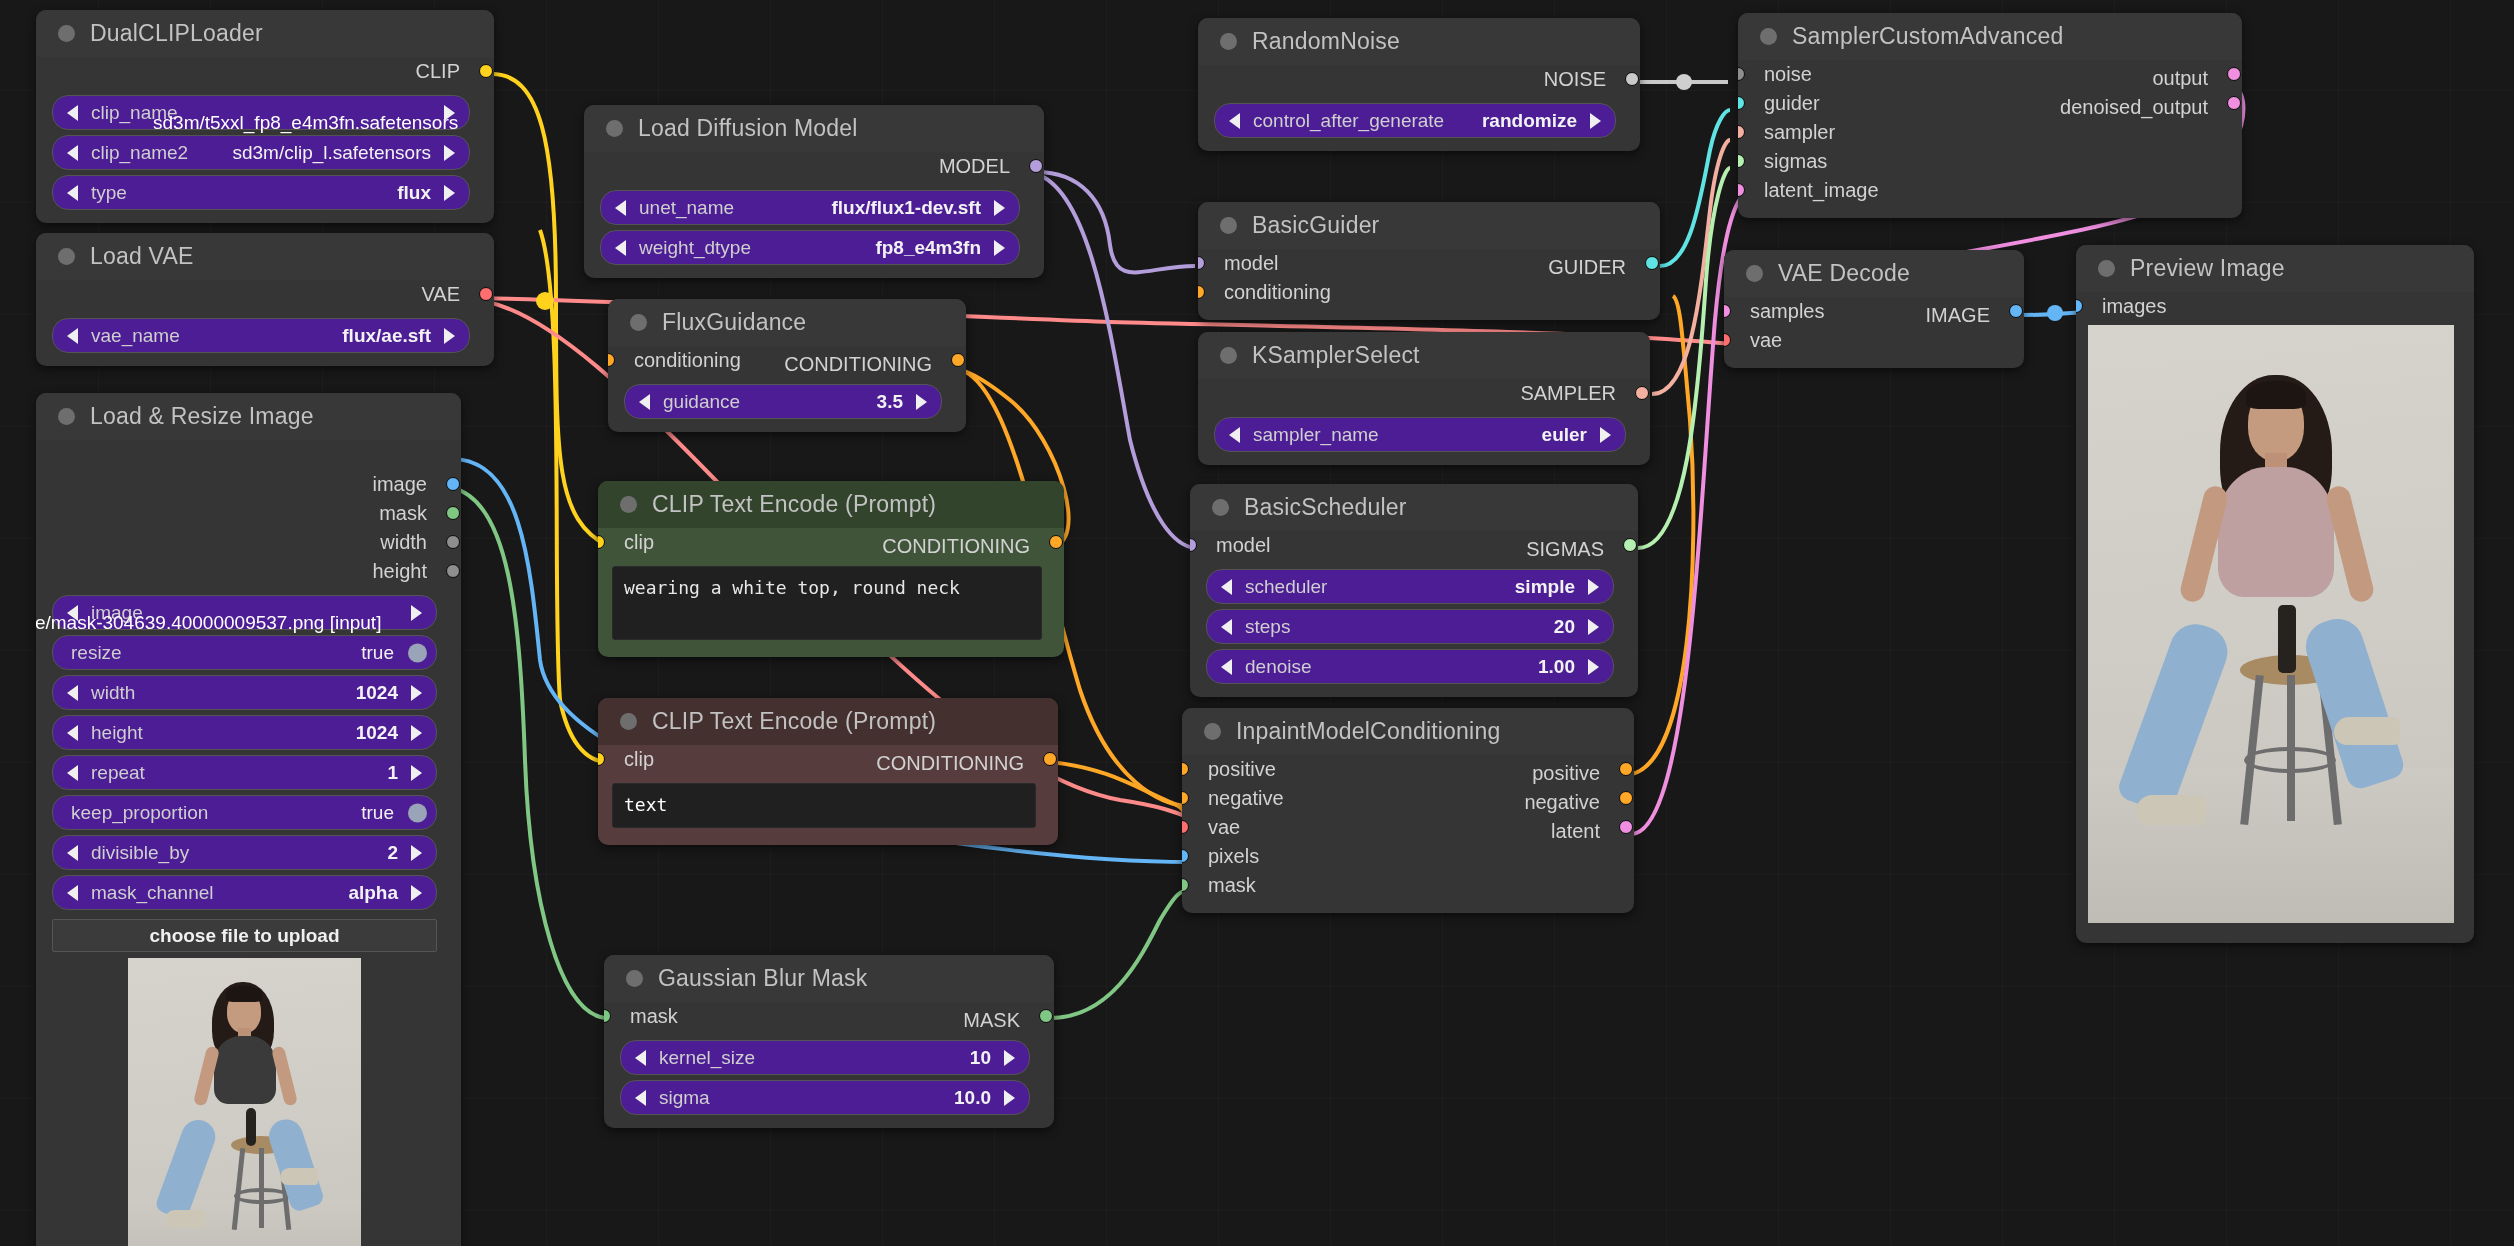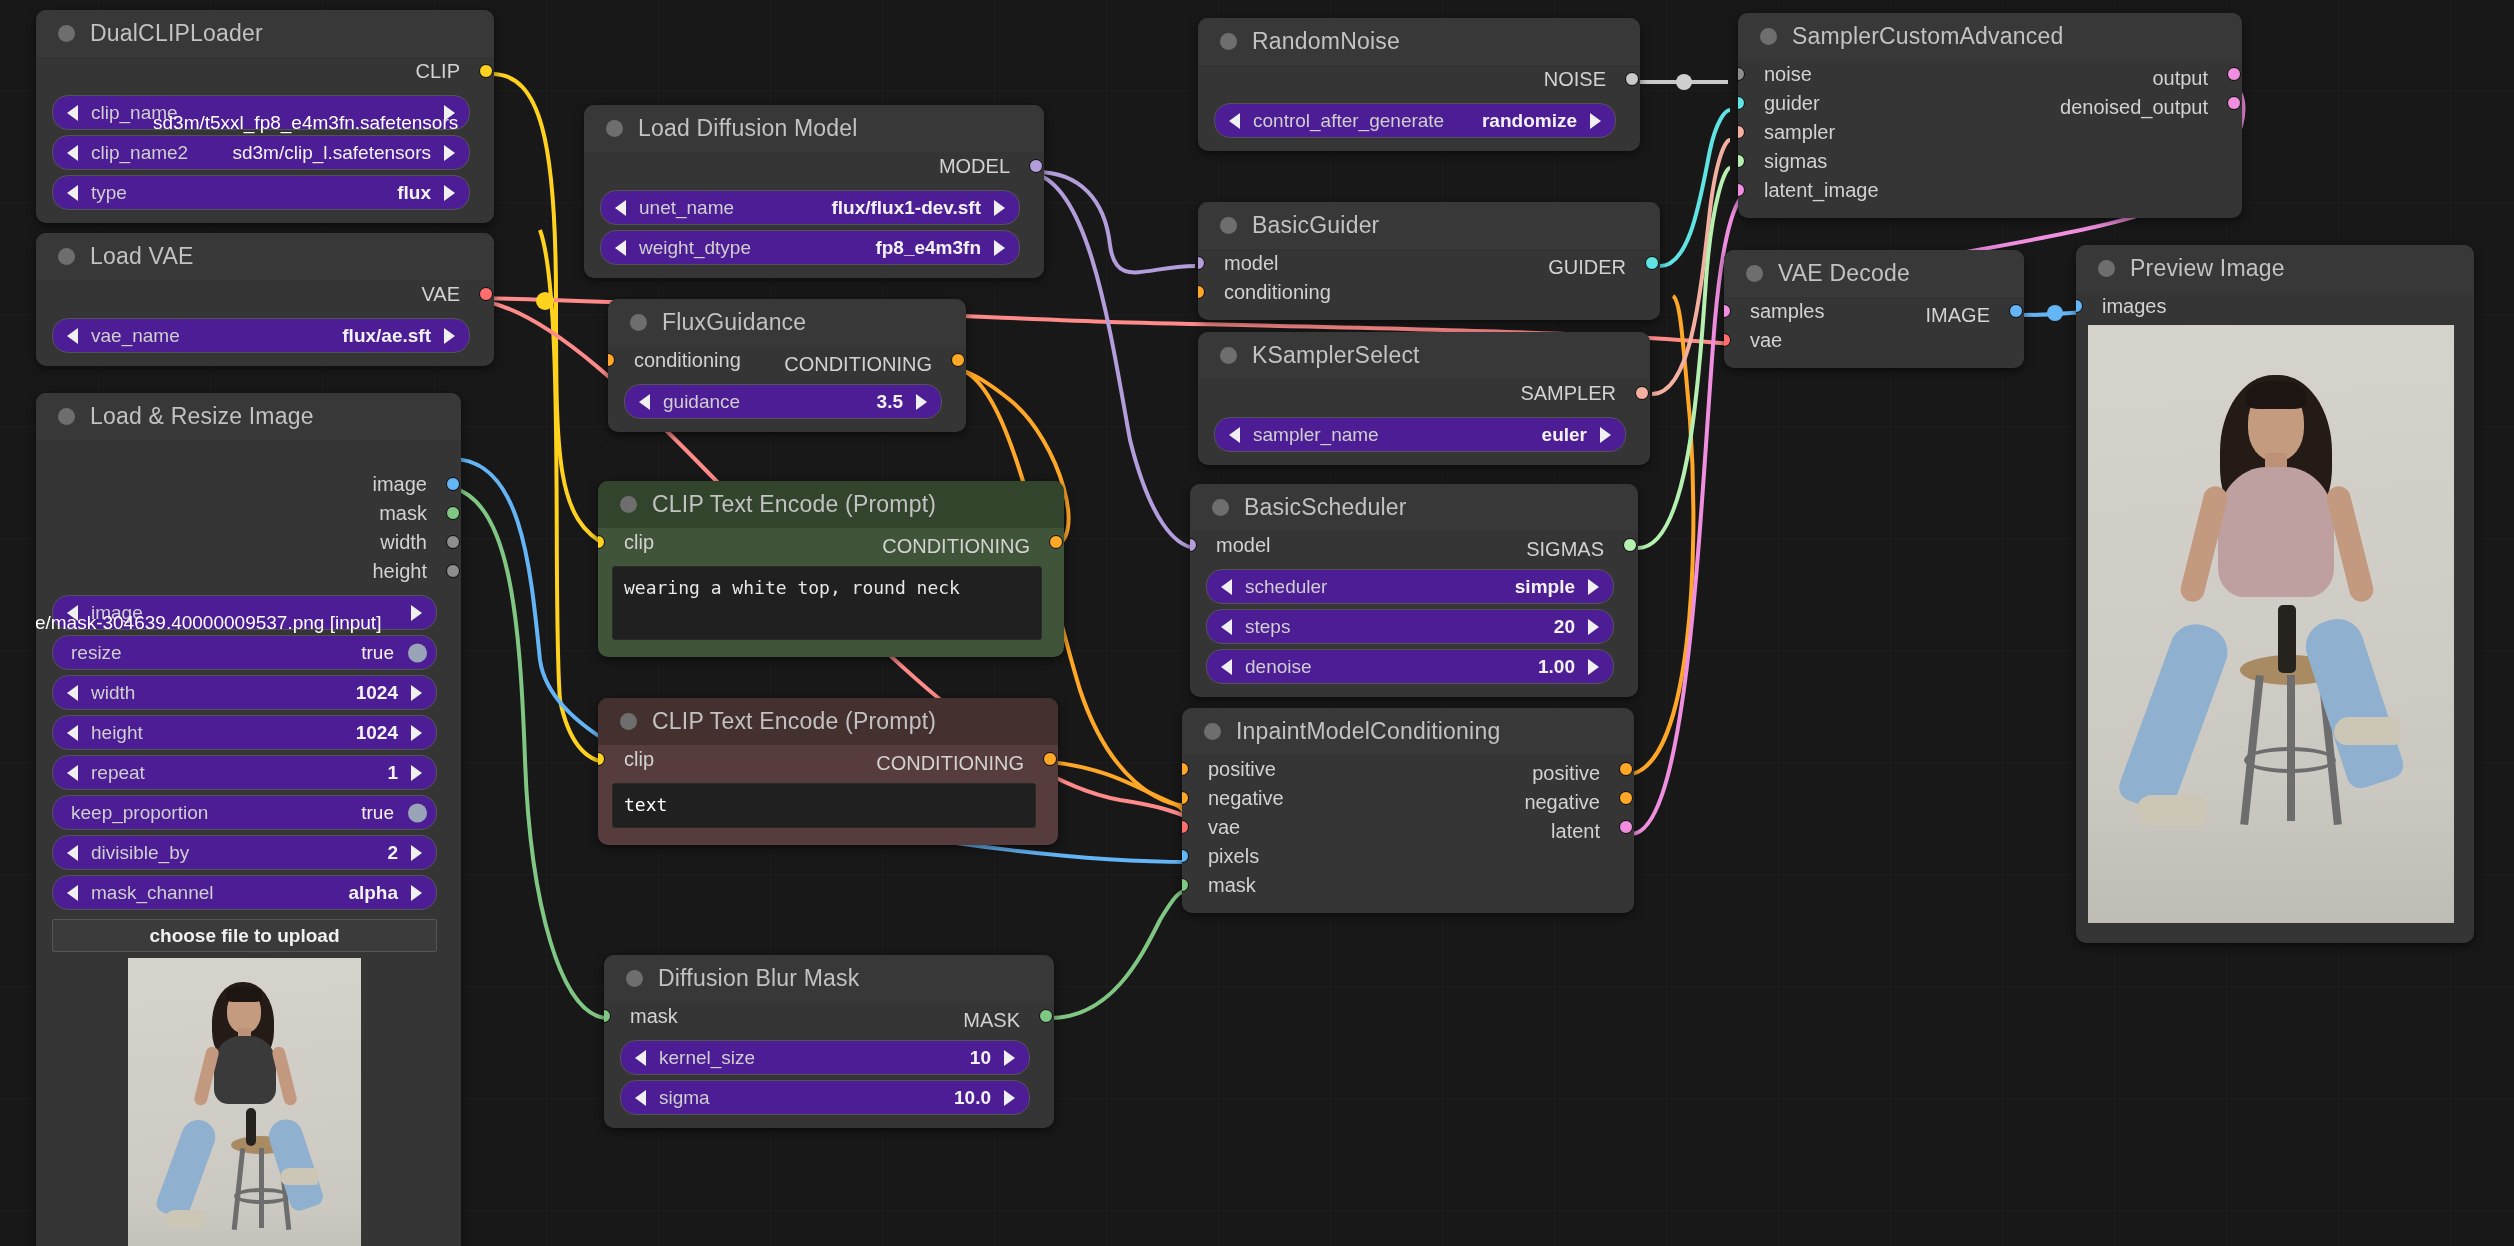--- a/index.html
+++ b/index.html
@@ -472,21 +472,21 @@
           <span class="port-out" style="background:#ffa726;"></span>
         </div>
       </div>
       <div class="textarea-box ph" style="height:45px;">text</div>
     </div>
   </div>
 
   <div class="node" style="left:604px; top:955px; width:450px;">
     <div class="node-title">
       <span class="dot-collapse"></span>
-      <span>Diffusion Blur Mask</span>
+      <span>Gaussian Blur Mask</span>
     </div>
     <div class="node-body">
       <div class="slots">
         <div class="slotpair">
           <span class="port-in" style="background:#81c784;"></span>
           <span class="side-in">mask</span>
           <span class="side-out">MASK</span>
           <span class="port-out" style="background:#81c784;"></span>
         </div>
       </div>

